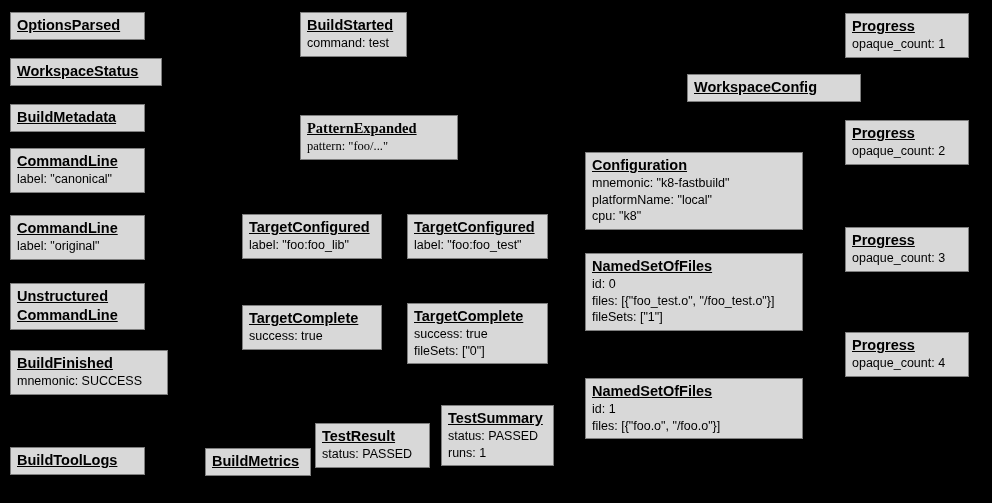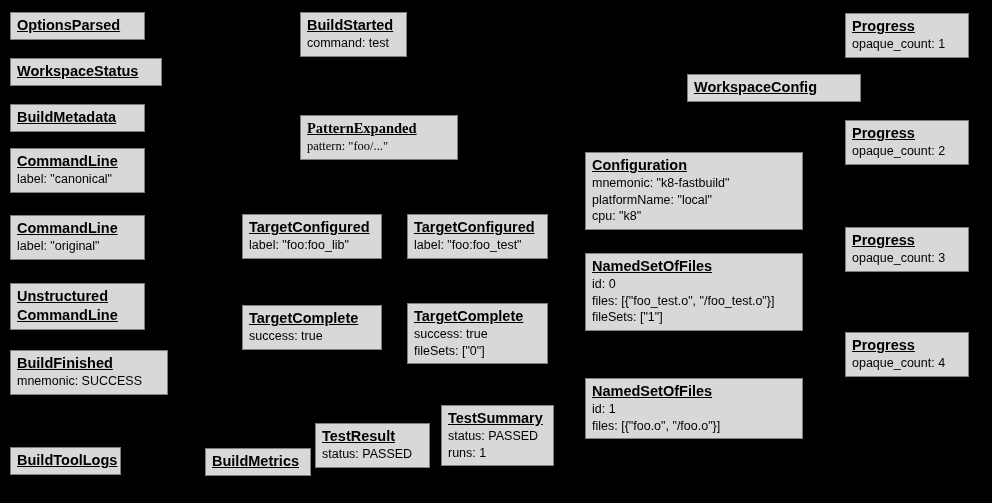--- a/index.html
+++ b/index.html
@@ -65,21 +65,21 @@
 
   <div class="box" style="left:10px; top:283px; width:135px;">
     <div class="t">Unstructured CommandLine</div>
   </div>
 
   <div class="box" style="left:10px; top:350px; width:158px;">
     <div class="t">BuildFinished</div>
     <div class="l">mnemonic: SUCCESS</div>
   </div>
 
-  <div class="box" style="left:10px; top:447px; width:111px;">
+  <div class="box" style="left:10px; top:447px; width:135px;">
     <div class="t">BuildToolLogs</div>
   </div>
 
   <div class="box" style="left:163px; top:448px; width:106px;margin-left:42px;">
     <div class="t">BuildMetrics</div>
   </div>
 
   <div class="box" style="left:300px; top:12px; width:107px;">
     <div class="t">BuildStarted</div>
     <div class="l">command: test</div>

